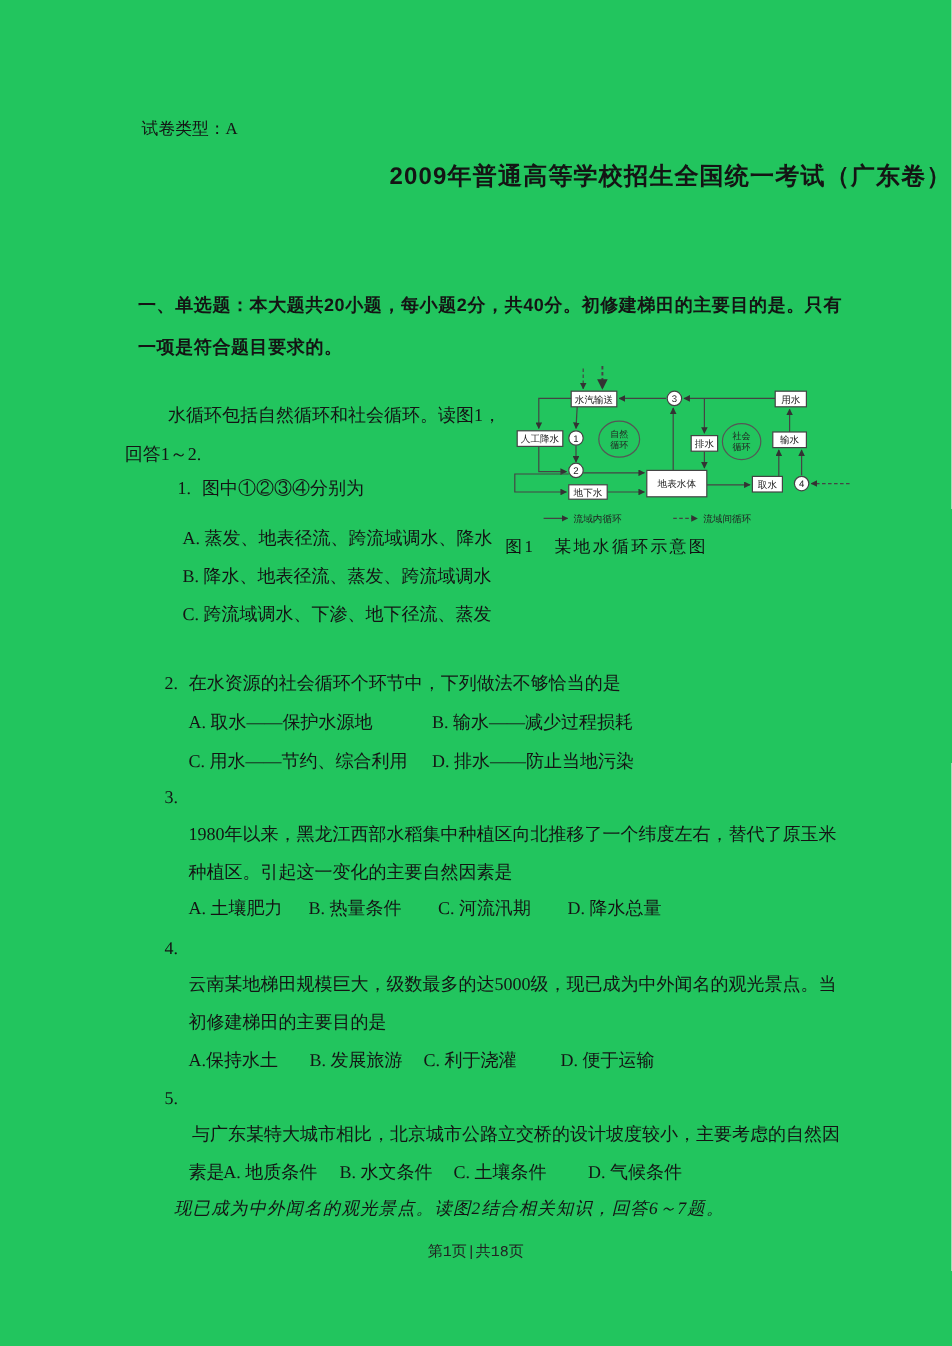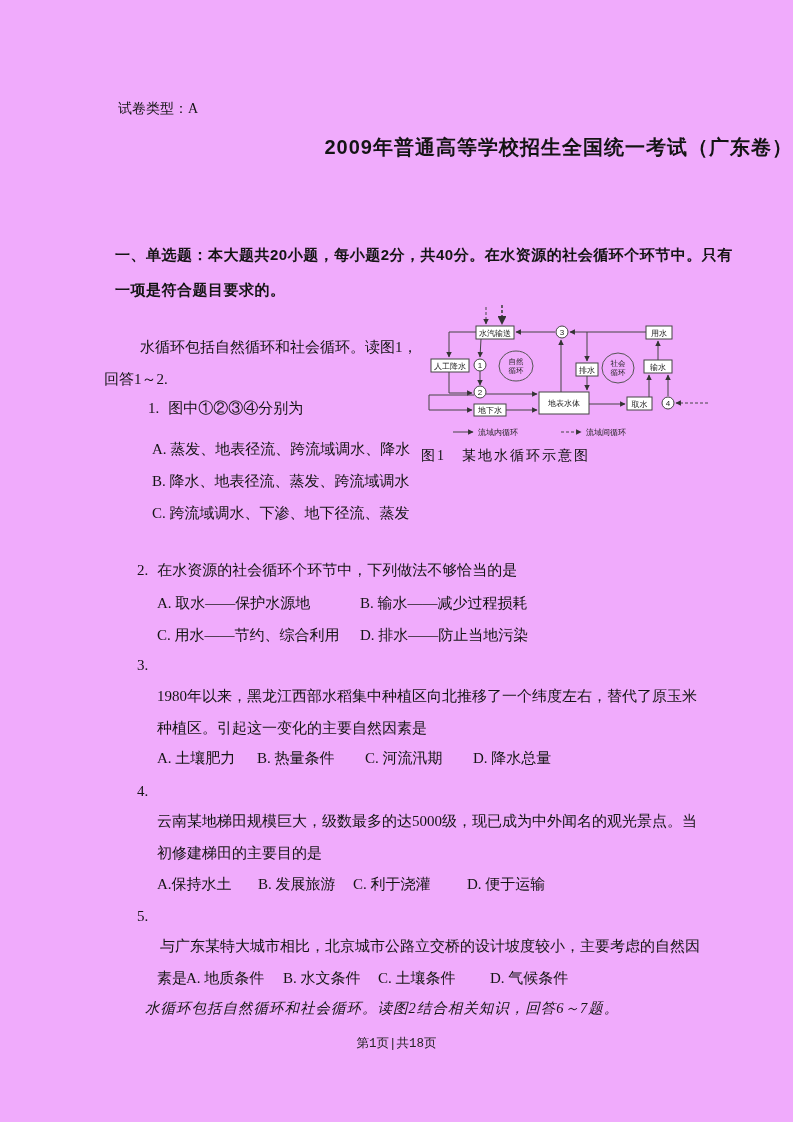--- a/index.html
+++ b/index.html
@@ -1,16 +1,16 @@
 <!DOCTYPE html>
 <html><head>
 <meta charset="utf-8">
 <style>
   html,body{margin:0;padding:0;background:#fff;}
-  .page{position:relative;width:793px;height:1122px;background:#f0abfc;
+  .page{position:relative;width:793px;height:1122px;background:#22c55e;
         font-family:"Liberation Serif","DejaVu Serif",serif;color:#141414;overflow:hidden;}
   .t{position:absolute;white-space:nowrap;font-size:15px;line-height:1.25;}
   .center{left:0;right:0;text-align:center;font-family:Liberation Mono, monospace;}
   .hsans{font-family:"Liberation Sans","DejaVu Sans",sans-serif;font-weight:bold;}
   .title{font-size:20px;letter-spacing:1px;text-align:right;}
   .sec{font-size:15px;letter-spacing:0.5px;}
   .small{font-size:12.5px;color:#222;}
   .tail{font-style:italic;font-size:14.5px;letter-spacing:1px;}
   .qnum{margin-right:9px;}
   .figure{position:absolute;left:421px;top:304px;width:302px;}
@@ -25,21 +25,21 @@
 </head>
 <body>
 
 <div class="page">
 
   <div class="t" style="left:118px;top:100px;font-size:14px">试卷类型：A</div>
 
   <div class="t center hsans title" style="top:135px">2009年普通高等学校招生全国统一考试（广东卷）</div>
 
 
-  <div class="t hsans sec" style="left:115px;top:246px">一、单选题：本大题共20小题，每小题2分，共40分。在水资源的社会循环个环节中。只有</div>
+  <div class="t hsans sec" style="left:115px;top:246px">一、单选题：本大题共20小题，每小题2分，共40分。初修建梯田的主要目的是。只有</div>
   <div class="t hsans sec" style="left:115px;top:281px">一项是符合题目要求的。</div>
 
   <div class="t" style="left:140px;top:338px">水循环包括自然循环和社会循环。读图1，</div>
   <div class="t" style="left:104px;top:370px">回答1～2.</div>
 
   <div class="figure">
     <svg width="300" height="140" viewBox="0 0 300 140">
       <defs>
         <marker id="ah" viewBox="0 0 10 10" refX="9" refY="5" markerWidth="5.5" markerHeight="5.5" orient="auto-start-reverse">
           <path d="M0,0L10,5L0,10z" fill="#333"></path>
@@ -163,17 +163,17 @@
   <div class="t" style="left:467px;top:875px">D. 便于运输</div>
 
   <div class="t" style="left:137px;top:907px">5.</div>
   <div class="t" style="left:160px;top:937px">与广东某特大城市相比，北京城市公路立交桥的设计坡度较小，主要考虑的自然因</div>
   <div class="t" style="left:157px;top:969px">素是</div>
   <div class="t" style="left:186px;top:969px">A. 地质条件</div>
   <div class="t" style="left:283px;top:969px">B. 水文条件</div>
   <div class="t" style="left:378px;top:969px">C. 土壤条件</div>
   <div class="t" style="left:490px;top:969px">D. 气候条件</div>
 
-  <div class="t tail" style="left:145px;top:999px">水循环包括自然循环和社会循环。读图2结合相关知识，回答6～7题。</div>
+  <div class="t tail" style="left:145px;top:999px">现已成为中外闻名的观光景点。读图2结合相关知识，回答6～7题。</div>
 
   <div class="t center small" style="top:1037px">第1页|共18页</div>
 
 </div>
 
 </body></html>

